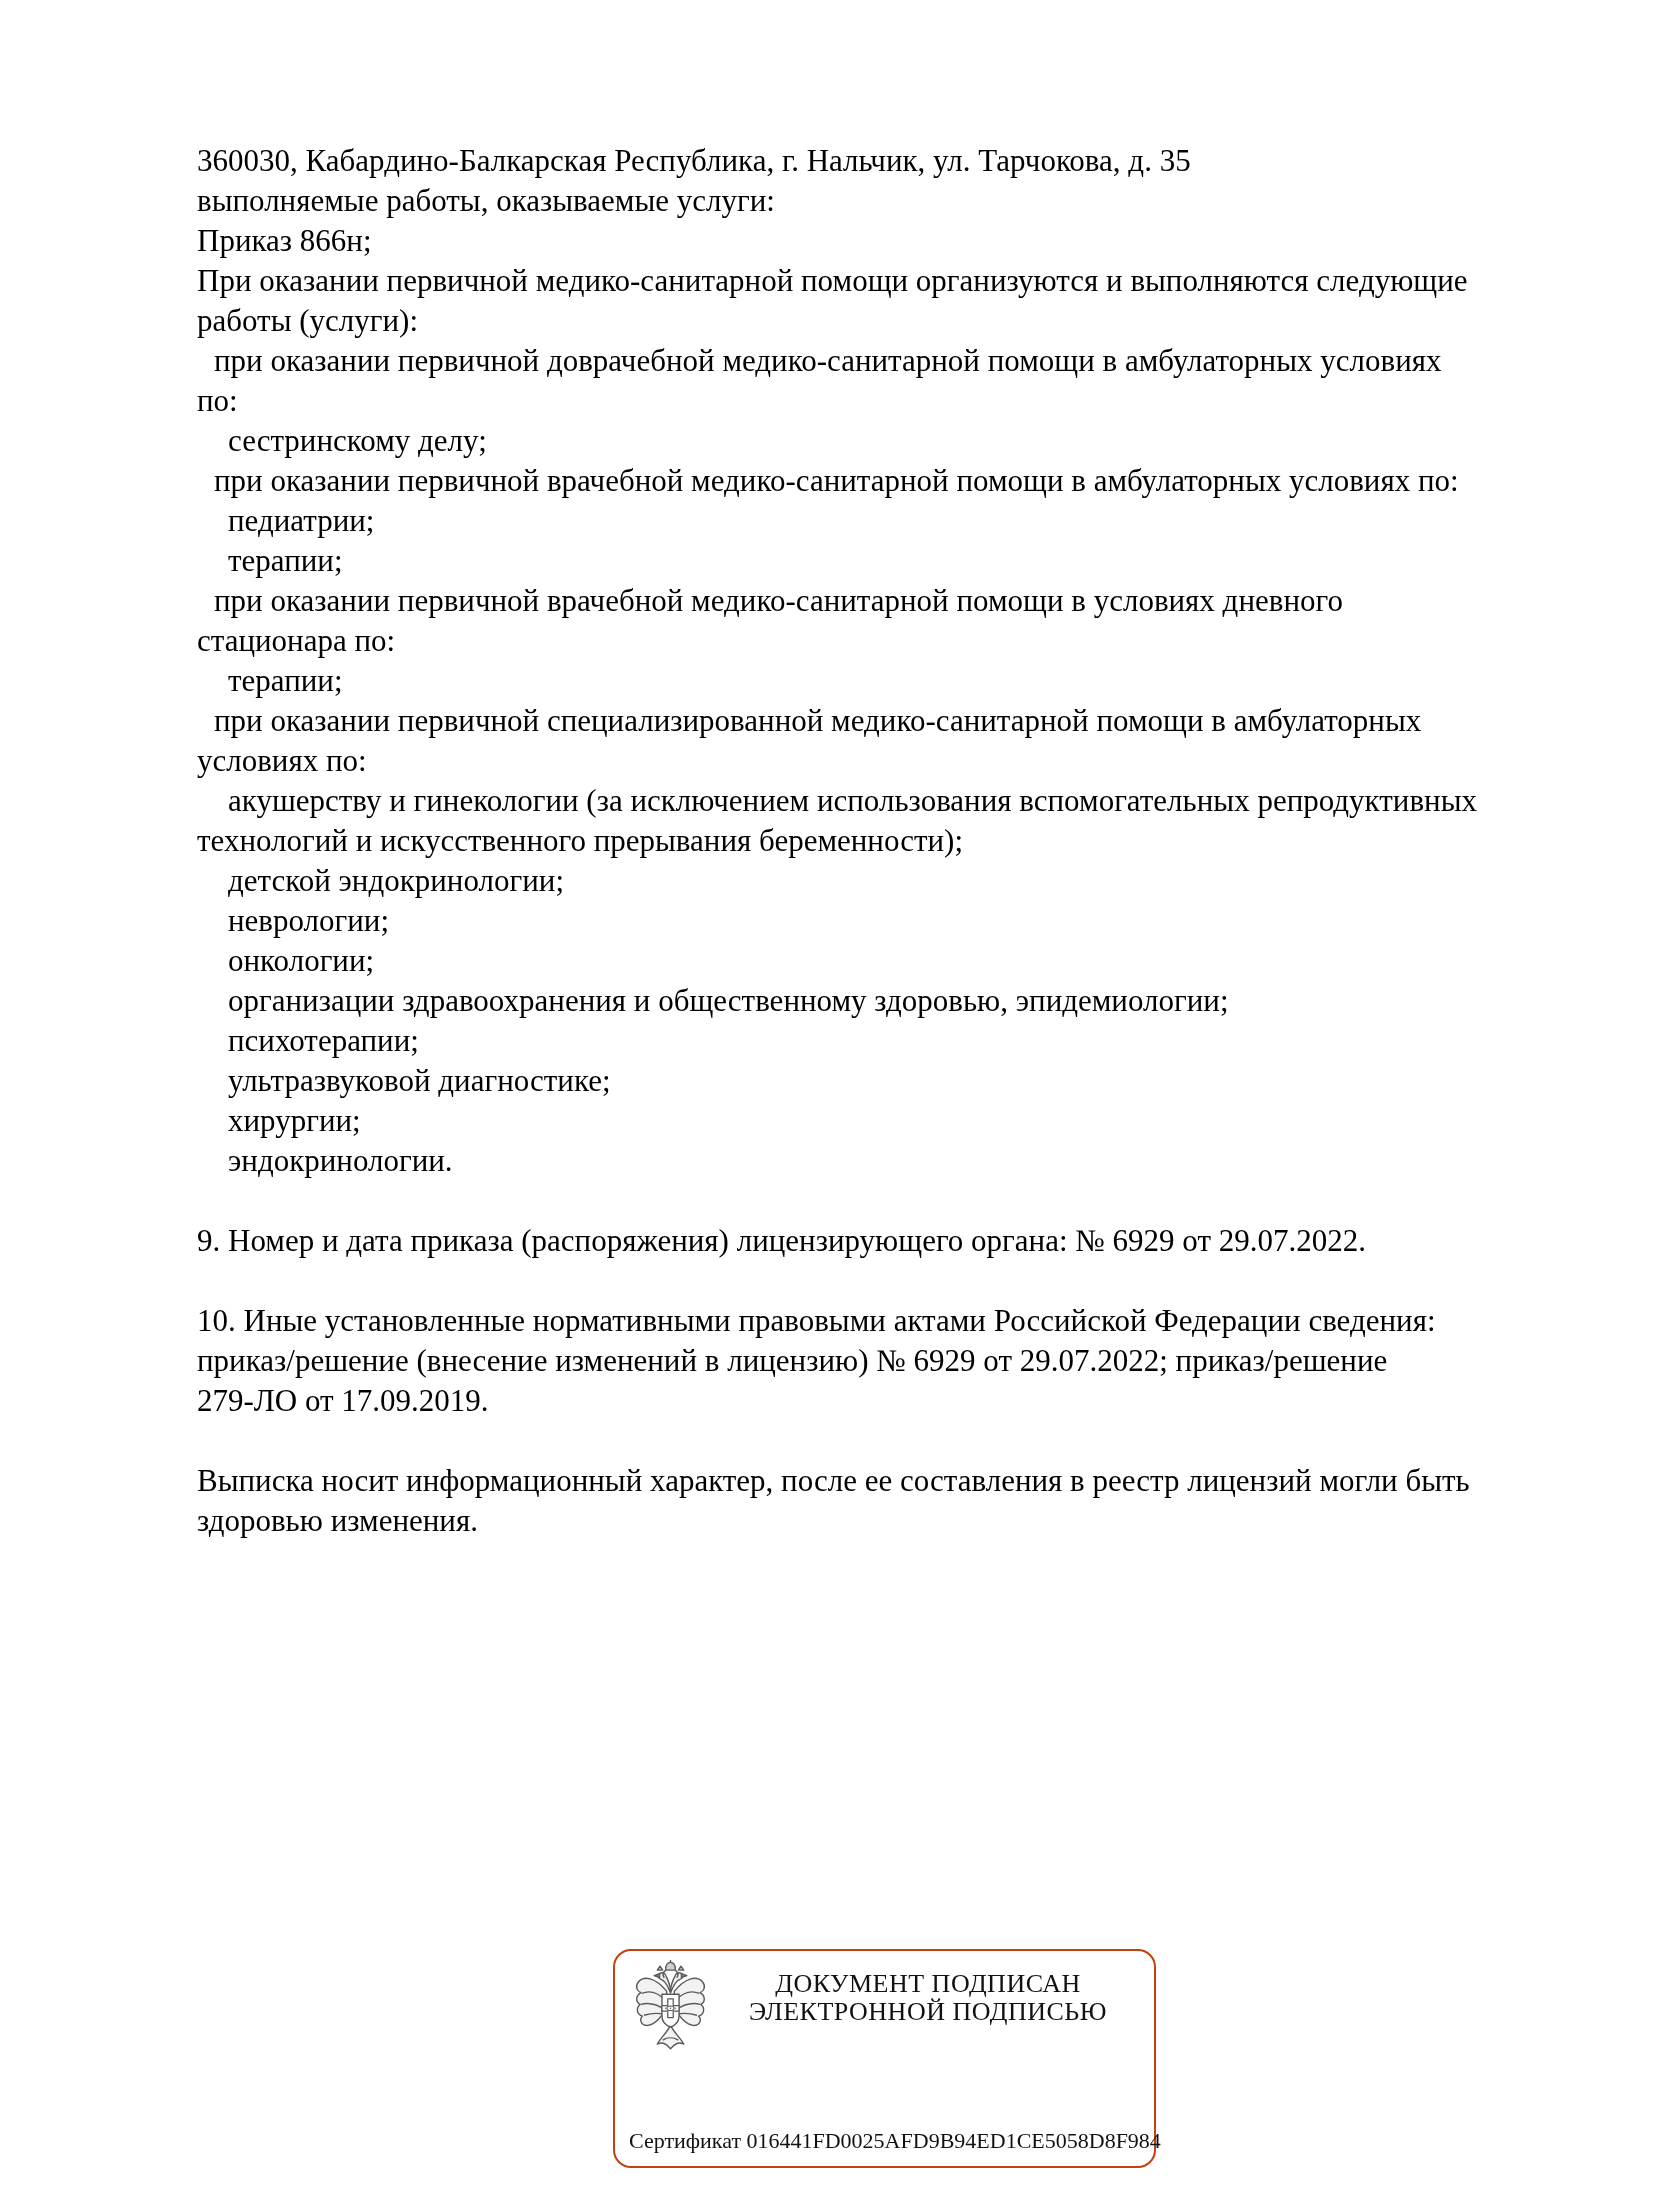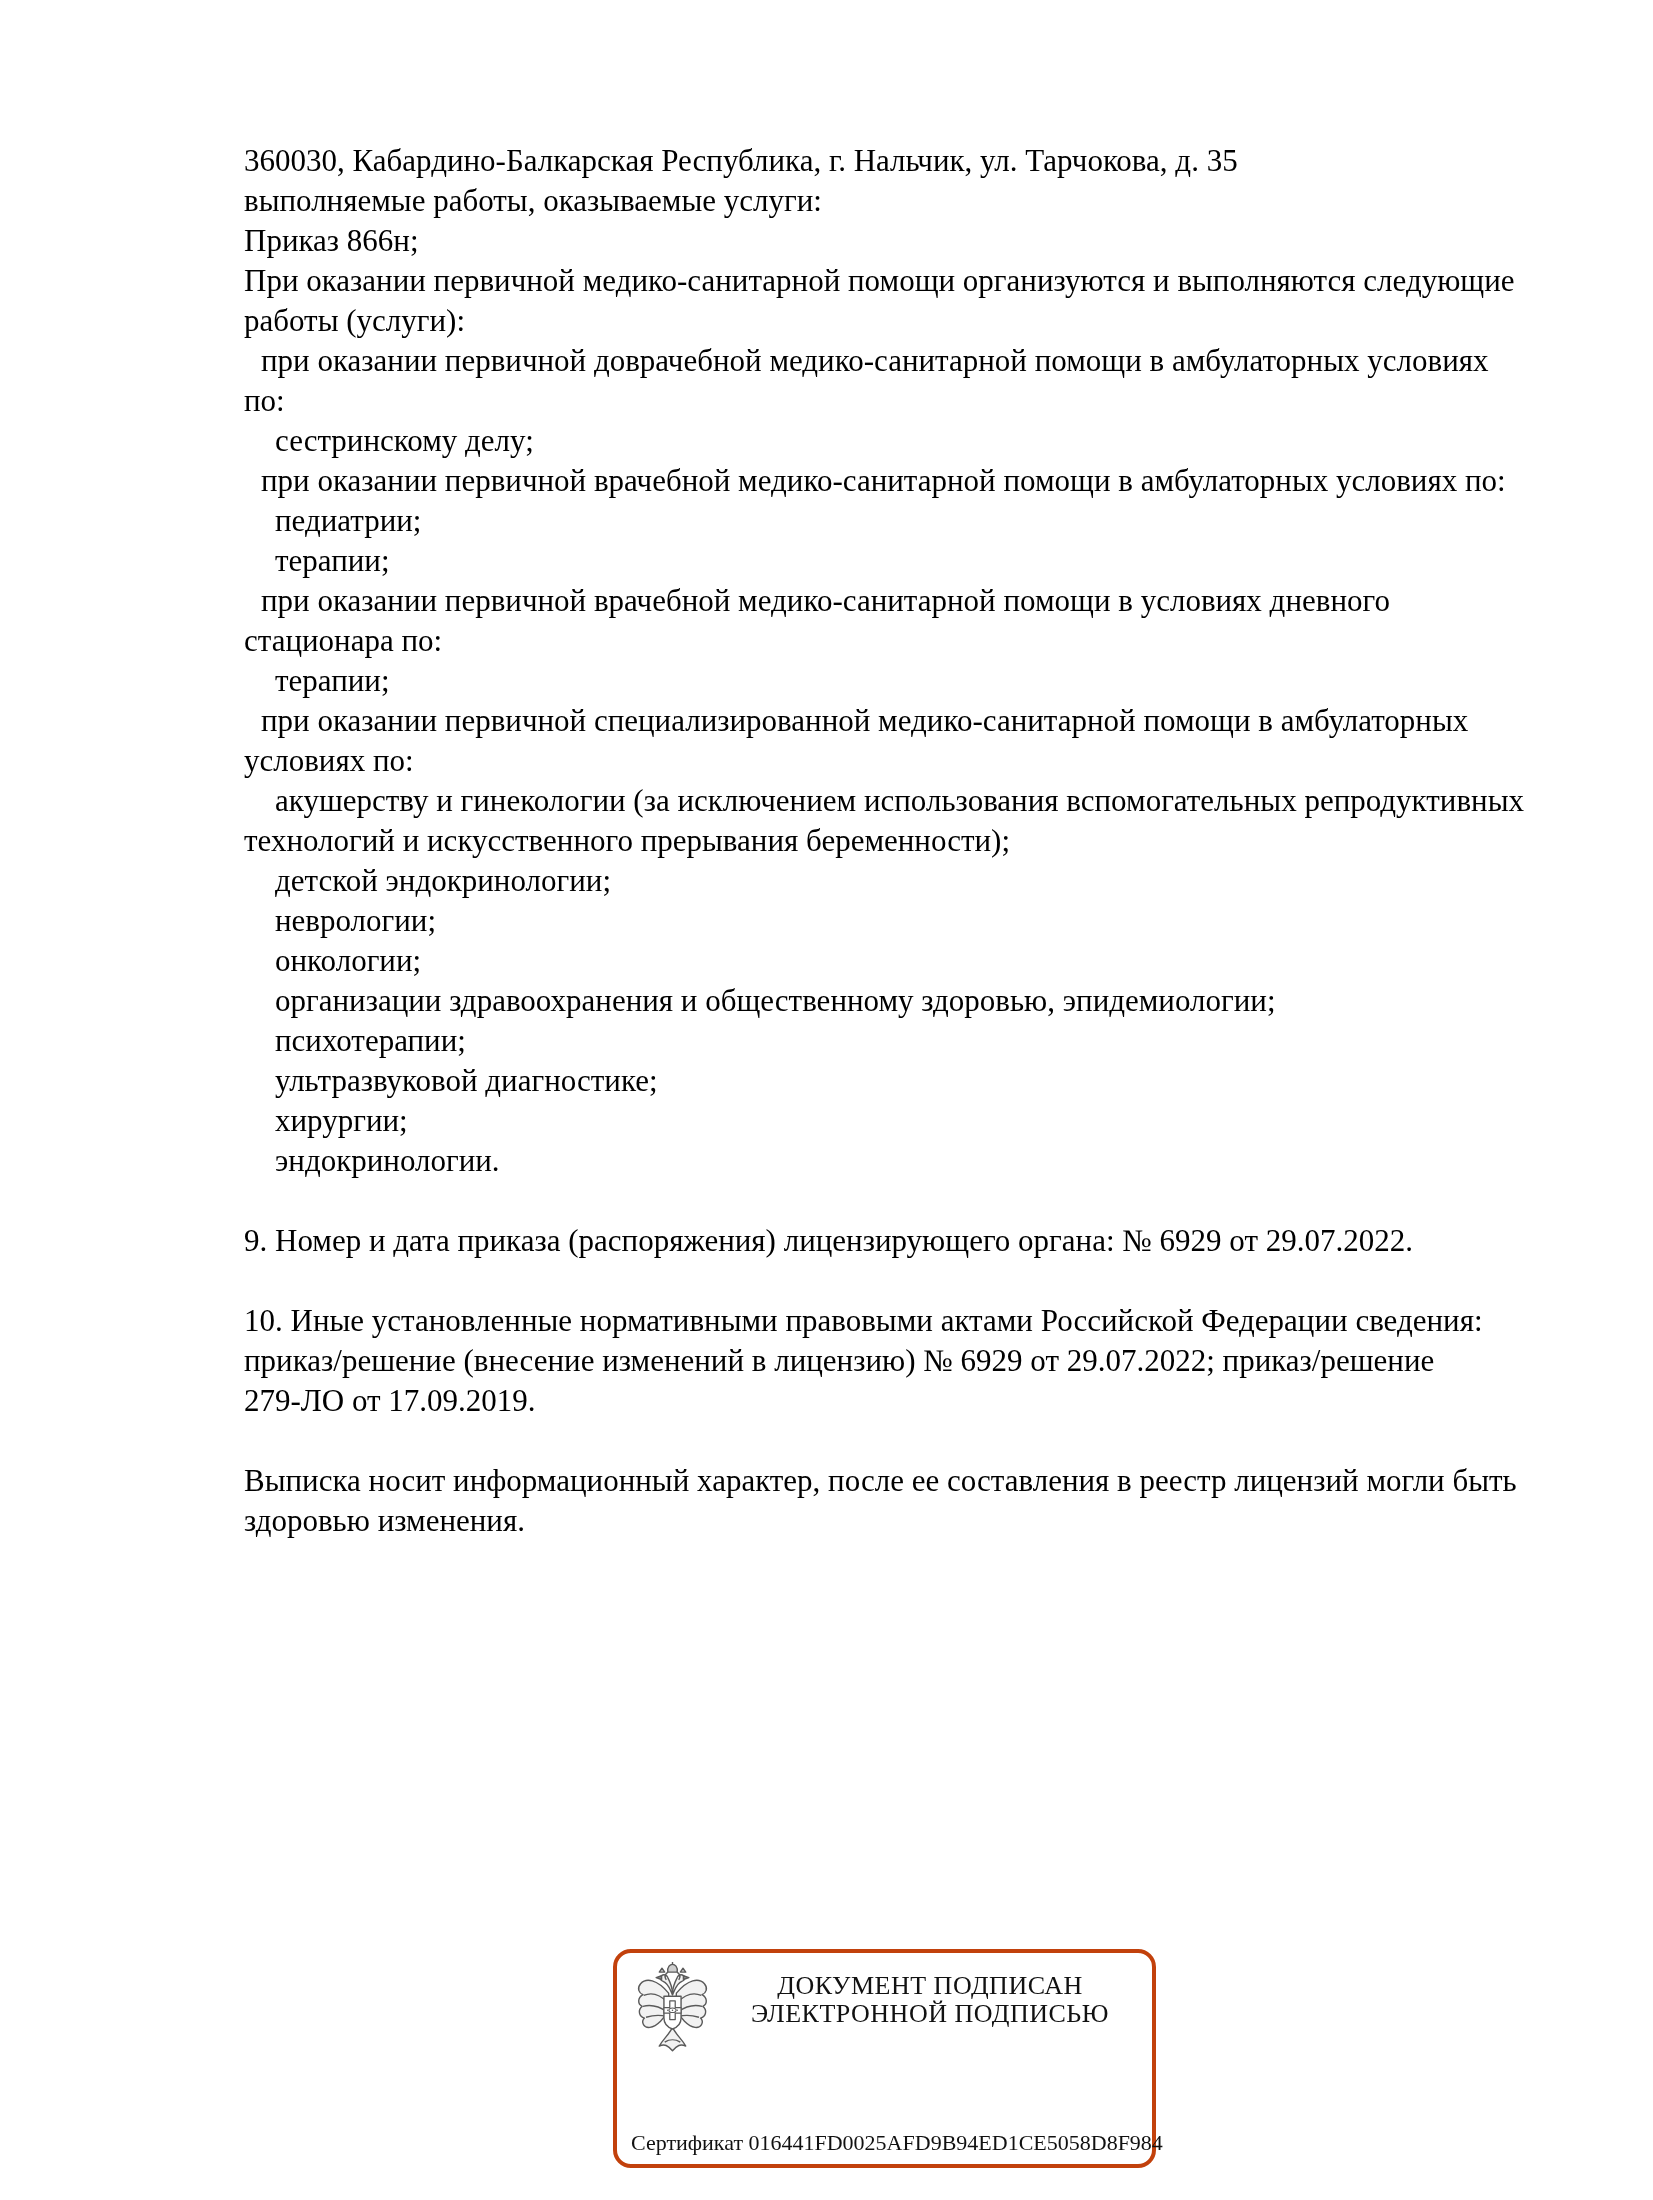--- a/index.html
+++ b/index.html
@@ -14,33 +14,33 @@
   }
   
   .doc-body {
     position: absolute;
     left: 197px;
     top: 141px;
     width: 1450px;
     font-size: 31px;
     line-height: 40px;
   }
-  .doc-line { white-space: pre; height: 40px; margin-left: 47px; }
+  .doc-line { white-space: pre; height: 40px; }
   .ind-1 { padding-left: 17px; }
   .ind-2 { padding-left: 31px; }
 
   
   .stamp {
     position: absolute;
     left: 613px;
     top: 1949px;
     width: 543px;
     height: 219px;
     box-sizing: border-box;
-    border: 4px solid #c2410c;
+    border: 2px solid #c2410c;
     border-radius: 18px;
     background: #ffffff;
   }
   .emblem {
     position: absolute;
     left: 16px;
     top: 9px;
     width: 79px;
     height: 95px;
   }

